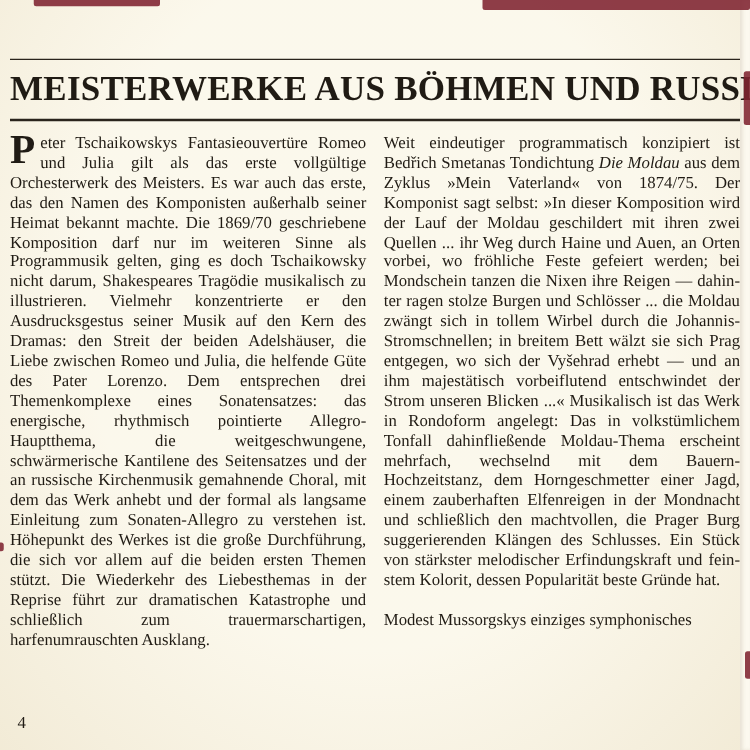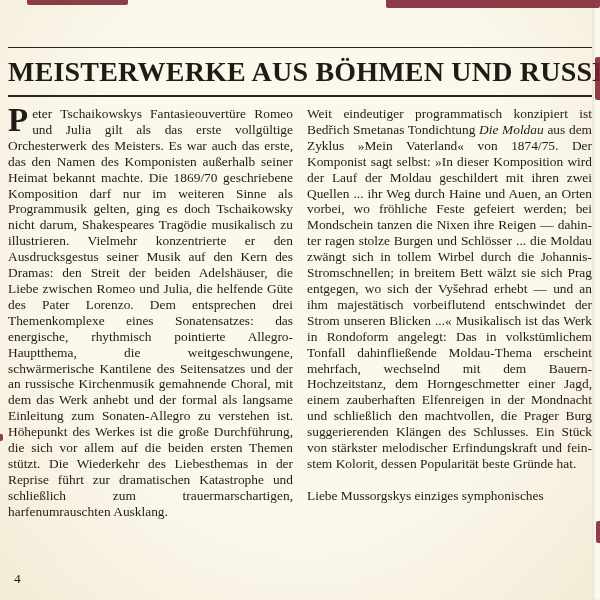--- a/index.html
+++ b/index.html
@@ -81,21 +81,21 @@
     <h1>MEISTERWERKE AUS BÖHMEN UND RUSSLAND</h1>
     <div class="rule-bottom"></div>
   </header>
 
   <main class="columns" lang="de">
     <div class="col">
         <p><span class="dropcap">P</span><span>eter Tschaikowskys Fantasieouvertüre Romeo und Julia gilt als das erste voll­gültige Orchesterwerk des Meisters. Es war auch das erste, das den Namen des Komponi­sten außerhalb seiner Heimat bekannt mach­te. Die 1869/70 geschriebene Komposition darf nur im weiteren Sinne als Programmusik gelten, ging es doch Tschaikowsky nicht dar­um, Shakespeares Tragödie musikalisch zu illustrieren. Vielmehr konzentrierte er den Ausdrucksgestus seiner Musik auf den Kern des Dramas: den Streit der beiden Adelshäu­ser, die Liebe zwischen Romeo und Julia, die helfende Güte des Pater Lorenzo. Dem ent­sprechen drei Themenkomplexe eines Sona­tensatzes: das energische, rhythmisch poin­tierte Allegro-Hauptthema, die weitge­schwungene, schwärmerische Kantilene des Seitensatzes und der an russische Kirchen­musik gemahnende Choral, mit dem das Werk anhebt und der formal als langsame Einleitung zum Sonaten-Allegro zu verstehen ist. Höhepunkt des Werkes ist die große Durchführung, die sich vor allem auf die bei­den ersten Themen stützt. Die Wiederkehr des Liebesthemas in der Reprise führt zur drama­tischen Katastrophe und schließlich zum trauermarschartigen, harfenumrauschten Ausklang.</span></p>
       </div>
     <div class="col">
         <p><span>Weit eindeutiger programmatisch konzipiert ist Bedřich Smetanas Tondichtung </span><span class="italic">Die Mol­dau</span><span> aus dem Zyklus »Mein Vaterland« von 1874/75. Der Komponist sagt selbst: »In die­ser Komposition wird der Lauf der Moldau geschildert mit ihren zwei Quellen ... ihr Weg durch Haine und Auen, an Orten vorbei, wo fröhliche Feste gefeiert werden; bei Mond­schein tanzen die Nixen ihre Reigen — dahin­ter ragen stolze Burgen und Schlösser ... die Moldau zwängt sich in tollem Wirbel durch die Johannis-Stromschnellen; in breitem Bett wälzt sie sich Prag entgegen, wo sich der Vyšehrad erhebt — und an ihm majestätisch vorbeiflutend entschwindet der Strom unse­ren Blicken ...« Musikalisch ist das Werk in Rondoform angelegt: Das in volkstümlichem Tonfall dahinfließende Moldau-Thema er­scheint mehrfach, wechselnd mit dem Bauern-Hochzeitstanz, dem Horngeschmet­ter einer Jagd, einem zauberhaften Elfenrei­gen in der Mondnacht und schließlich den machtvollen, die Prager Burg suggerierenden Klängen des Schlusses. Ein Stück von stärk­ster melodischer Erfindungskraft und fein­stem Kolorit, dessen Popularität beste Grün­de hat.</span></p>
-        <p><span>Liebe Mussorgskys einziges symphonisches</span></p>
+        <p><span>Modest Mussorgskys einziges symphonisches</span></p>
       </div>
   </main>
 
   <footer>
     <span class="page-num">4</span>
   </footer>
 
 </div>
 
 </body></html>

